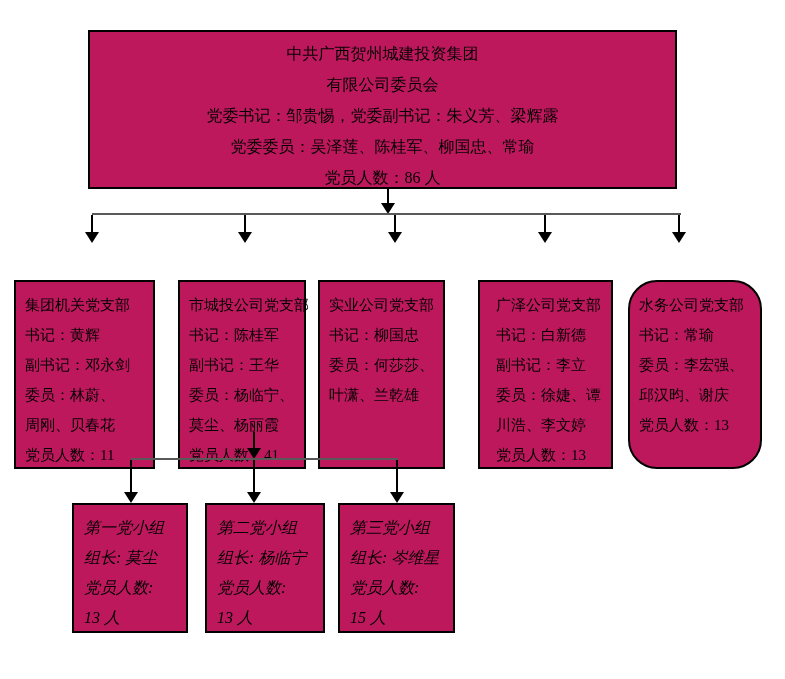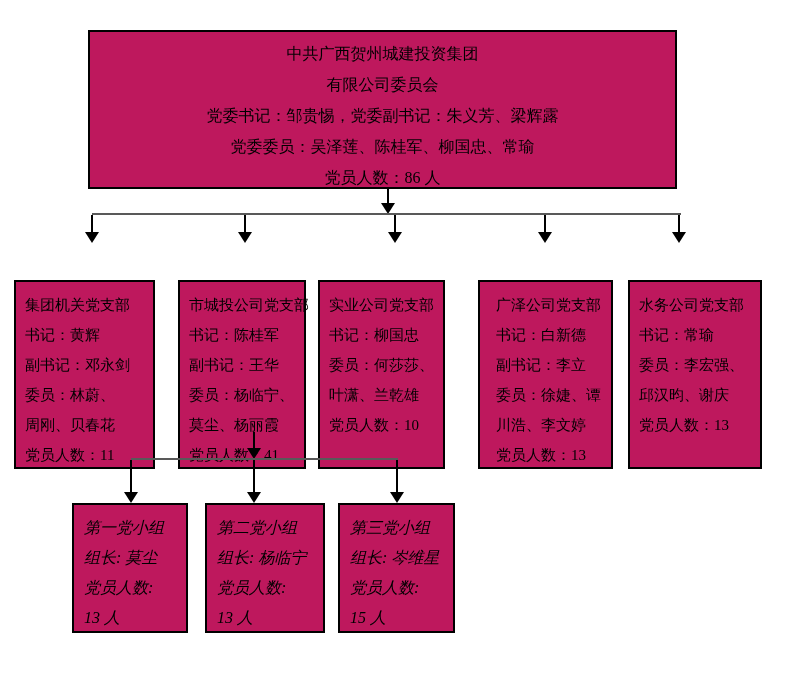--- a/index.html
+++ b/index.html
@@ -106,33 +106,32 @@
     <div class="line">委员：杨临宁、</div>
     <div class="line">莫尘、杨丽霞</div>
     <div class="line">党员人数：41</div>
   </div>
 
   <div class="box branch-box" style="left:318px; width:127px;">
     <div class="line">实业公司党支部</div>
     <div class="line">书记：柳国忠</div>
     <div class="line">委员：何莎莎、</div>
     <div class="line">叶潇、兰乾雄</div>
-    <div class="line">党员人数：10</div>
   </div>
 
   <div class="box branch-box" style="left:478px; width:135px;padding-left:16px;">
     <div class="line">广泽公司党支部</div>
     <div class="line">书记：白新德</div>
     <div class="line">副书记：李立</div>
     <div class="line">委员：徐婕、谭</div>
     <div class="line">川浩、李文婷</div>
     <div class="line">党员人数：13</div>
   </div>
 
-  <div class="box branch-box" style="left:628px; width:134px;">
+  <div class="box branch-box" style="left:628px; width:134px;border-radius:29px;">
     <div class="line">水务公司党支部</div>
     <div class="line">书记：常瑜</div>
     <div class="line">委员：李宏强、</div>
     <div class="line">邱汉昀、谢庆</div>
     <div class="line">党员人数：13</div>
   </div>
 
   <div class="vline" style="left:253px; top:432px; height:16px;"></div>
   <div class="arrow-down" style="left:247px; top:448px;"></div>
   <div class="hline" style="left:131px; top:458px; width:267px;"></div>

